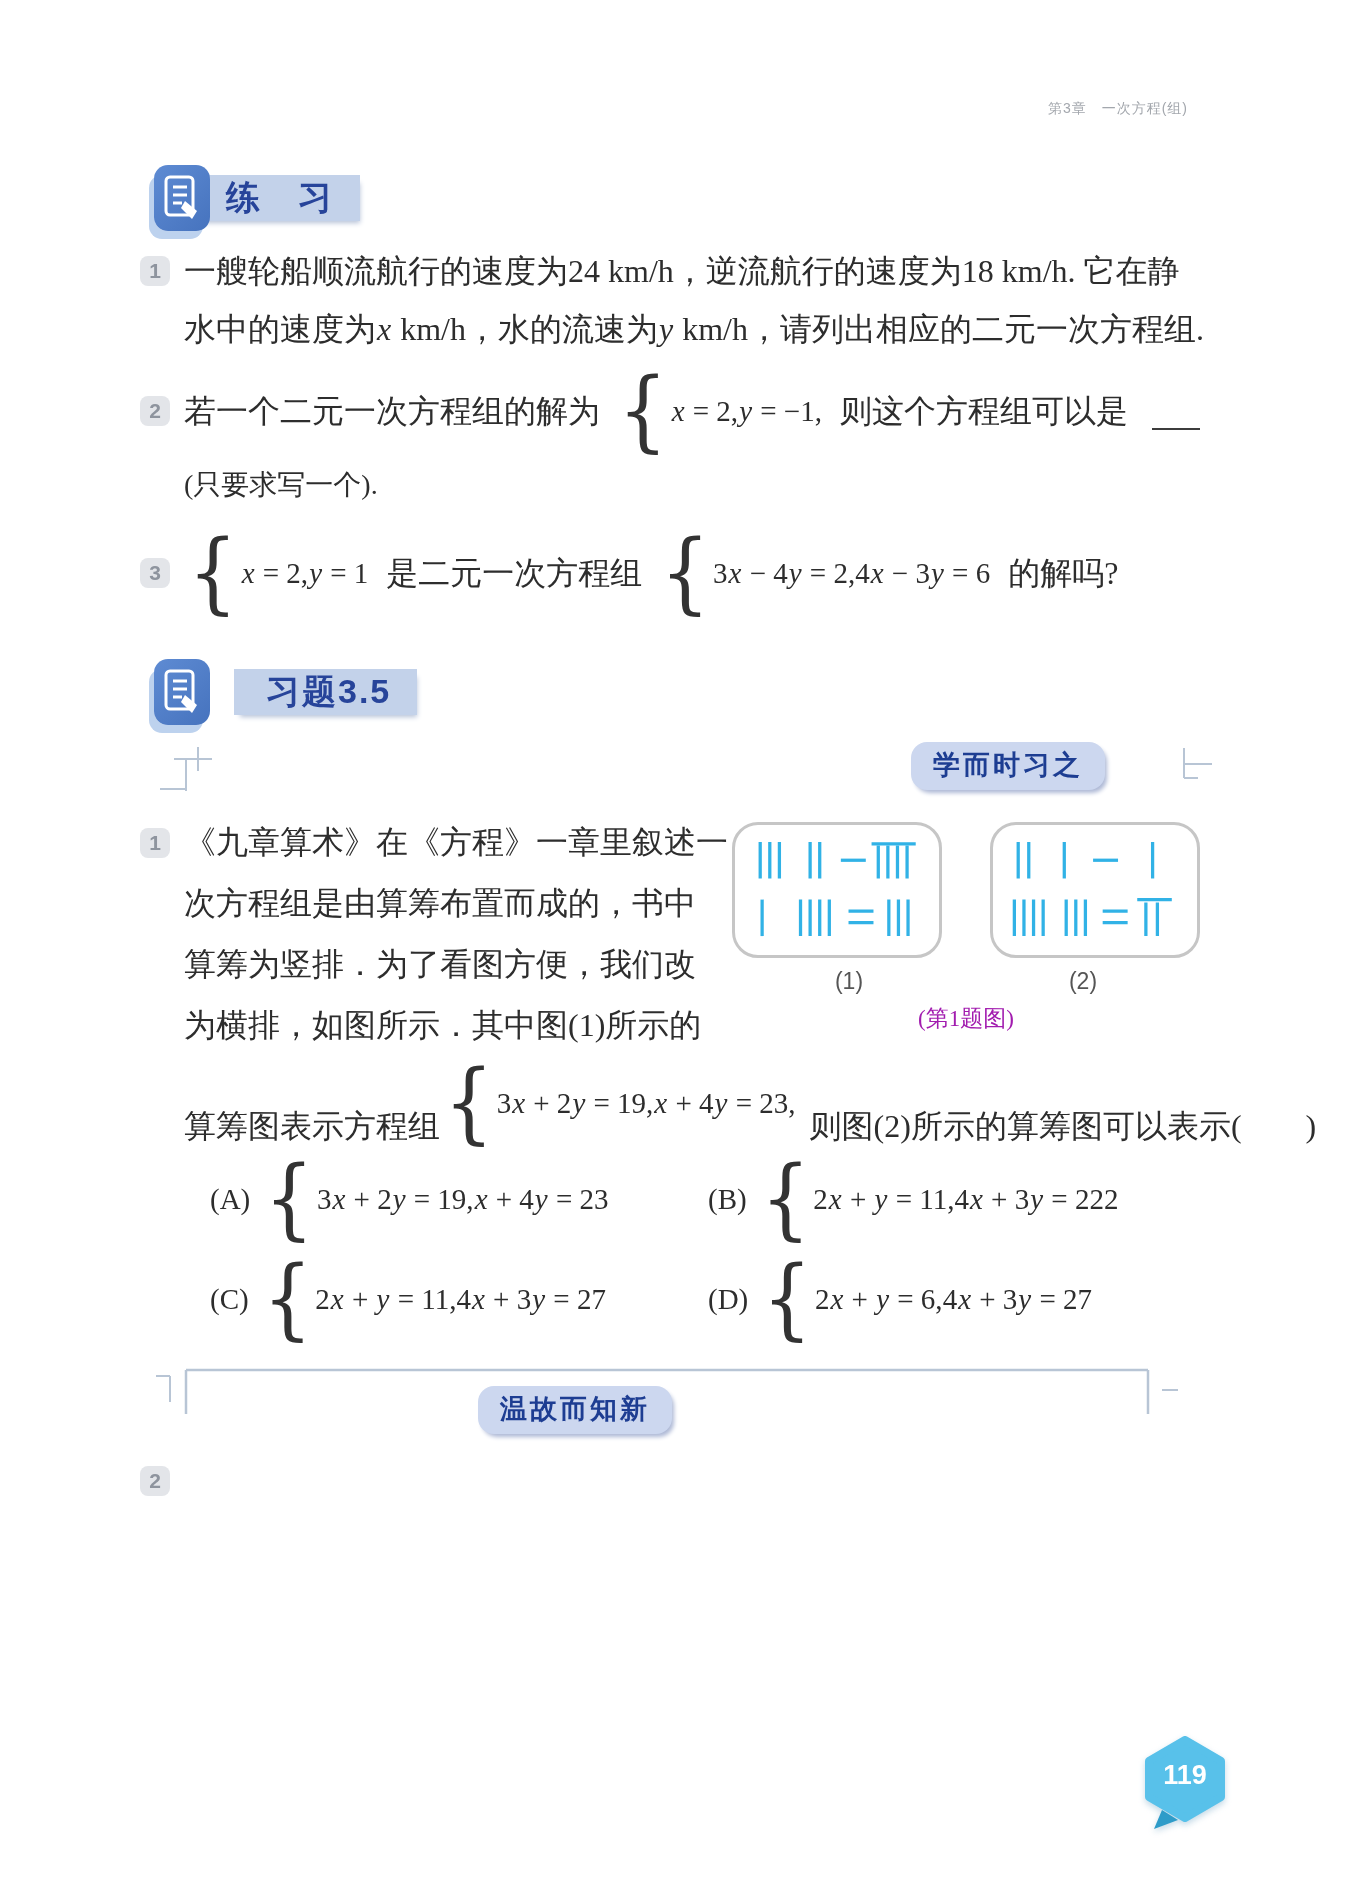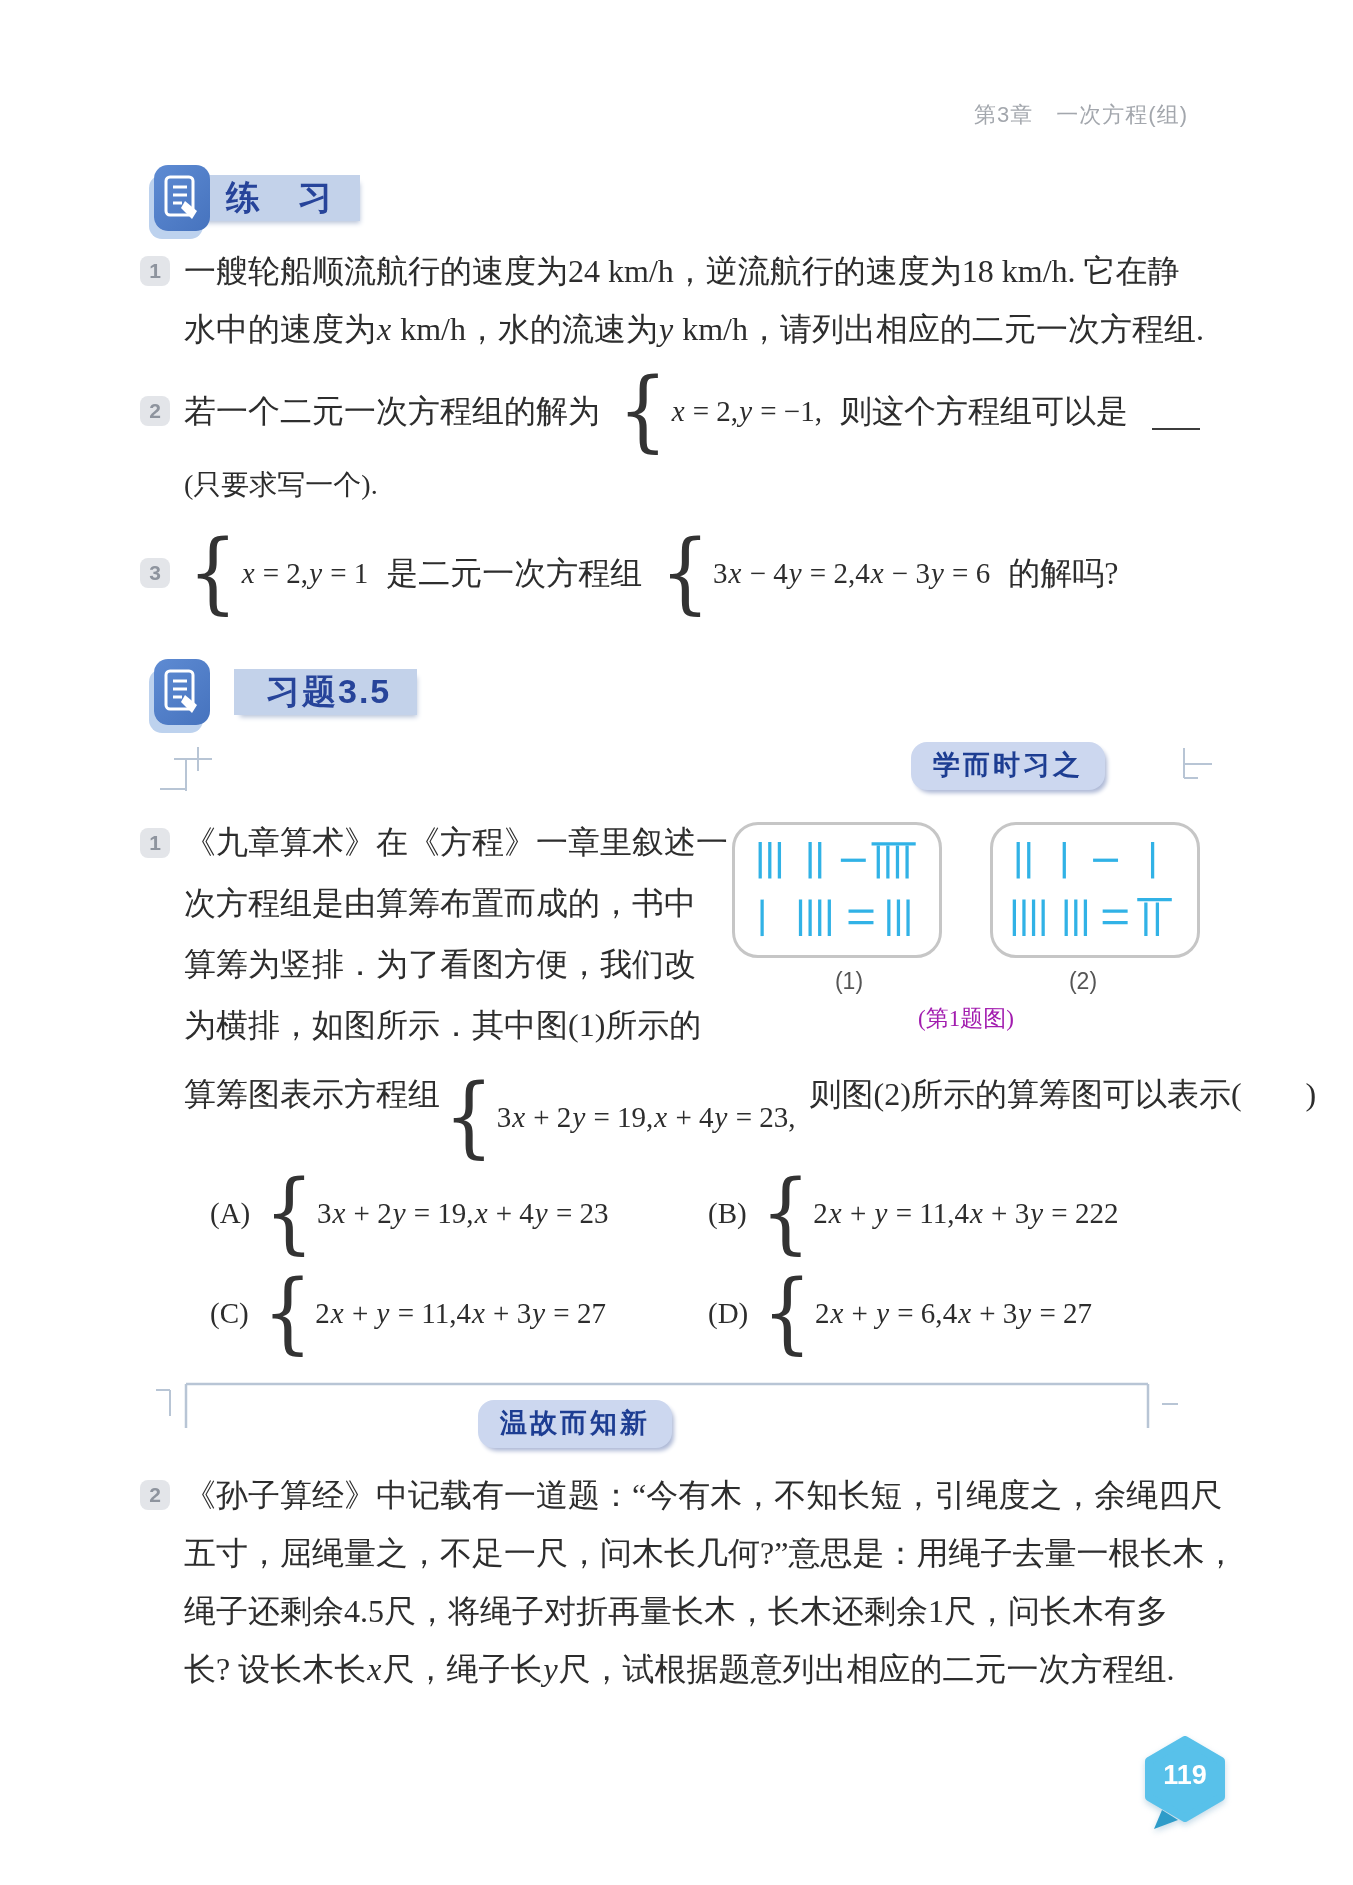--- a/index.html
+++ b/index.html
@@ -2,21 +2,21 @@
 <html><head>
 <meta charset="utf-8">
 <style>
   html,body{margin:0;padding:0;background:#ffffff;}
   body{width:1353px;height:1885px;position:relative;overflow:hidden;
        font-family:"Liberation Serif","DejaVu Serif",serif;color:#2d2d2d;}
   .page{position:absolute;inset:0;background:#fff;}
 
   .pg-header{position:absolute;top:100px;right:165px;
     font-family:"Liberation Sans","DejaVu Sans",sans-serif;
-    font-size:22px;color:#a3a7ad;letter-spacing:1px;margin-left:32px;}
+    font-size:14px;color:#a3a7ad;letter-spacing:1px;margin-left:32px;}
 
   .content{position:absolute;left:140px;top:162px;width:1060px;}
 
   
   .sec-head{display:flex;align-items:center;height:72px;margin-bottom:8px;margin-left:14px;}
   .sec-icon{width:56px;height:66px;border-radius:14px;flex:none;z-index:2;
     background:linear-gradient(135deg,#5e8bd3 0%,#4673be 100%);
     display:flex;align-items:center;justify-content:center;
     box-shadow:-6px 9px 0 -1px #bdd2ee;}
   .sec-bar{background:#c3d2ea;height:46px;margin-left:-16px;z-index:1;
@@ -62,21 +62,21 @@
   .narrow .pline{line-height:61px;}
   .fig-area{margin-left:auto;display:flex;flex-direction:column;align-items:center;padding-top:10px;}
   .fig-boxes{display:flex;gap:48px;}
   .rodbox{width:204px;height:130px;border:3px solid #c6c6c6;border-radius:26px;
     display:flex;align-items:center;justify-content:center;background:#fff;}
   .fig-labels{display:flex;width:100%;margin-top:10px;
     font-family:"Liberation Sans","DejaVu Sans",sans-serif;font-size:23px;color:#555;}
   .fig-labels span{width:50%;text-align:center;}
   .fig-caption{margin-top:8px;font-size:23px;color:#a21caf;}
 
-  .eqrow{display:flex;align-items:flex-start;margin-top:16px;font-size:28px;}
+  .eqrow{display:flex;align-items:flex-end;margin-top:2px;font-size:28px;}
   .eqrow .pline{line-height:44px;}
 
   .opts{display:grid;grid-template-columns:498px auto;row-gap:10px;
     margin-top:6px;margin-left:70px;}
   .opt{display:flex;align-items:center;gap:10px;font-size:29px;}
   .opt-label{font-size:29px;}
 
   
   .rule-row{position:relative;height:78px;margin-top:12px;
     display:flex;align-items:flex-end;justify-content:center;}
@@ -296,26 +296,20 @@
       <svg class="rule-svg" viewBox="0 0 1060 78">
         <path d="M46,14 V58 M46,14 H1008 M1008,14 V58" stroke="#b8c5d5" stroke-width="2.5" fill="none"></path>
         <path d="M30,20 V46 M16,20 H30" stroke="#b8c5d5" stroke-width="2" fill="none"></path>
         <path d="M1022,34 H1038" stroke="#b8c5d5" stroke-width="2" fill="none"></path>
       </svg>
       <span class="pill">温故而知新</span>
     </div>
 
     <div class="prob plines p2block">
       <span class="pnum">2</span>
-      <div>
-        <div class="pline">《孙子算经》中记载有一道题：“今有木，不知长短，引绳度之，余绳四尺</div>
-        <div class="pline">五寸，屈绳量之，不足一尺，问木长几何?”意思是：用绳子去量一根长木，</div>
-        <div class="pline">绳子还剩余4.5尺，将绳子对折再量长木，长木还剩余1尺，问长木有多</div>
-        <div class="pline mathify">长? 设长木长<i>x</i>尺，绳子长<i>y</i>尺，试根据题意列出相应的二元一次方程组.</div>
-      </div>
     </div>
 
   </div>
 
   <div class="page-badge">
     <svg width="90" height="98" viewBox="0 0 90 98">
       <polygon points="22,74 38,84 14,93" fill="#2e9cc9"></polygon>
       <polygon points="45,4 81,25 81,61 45,82 9,61 9,25" fill="#58c1ea" stroke="#58c1ea" stroke-width="8" stroke-linejoin="round"></polygon>
     </svg>
     <span class="num">119</span>

